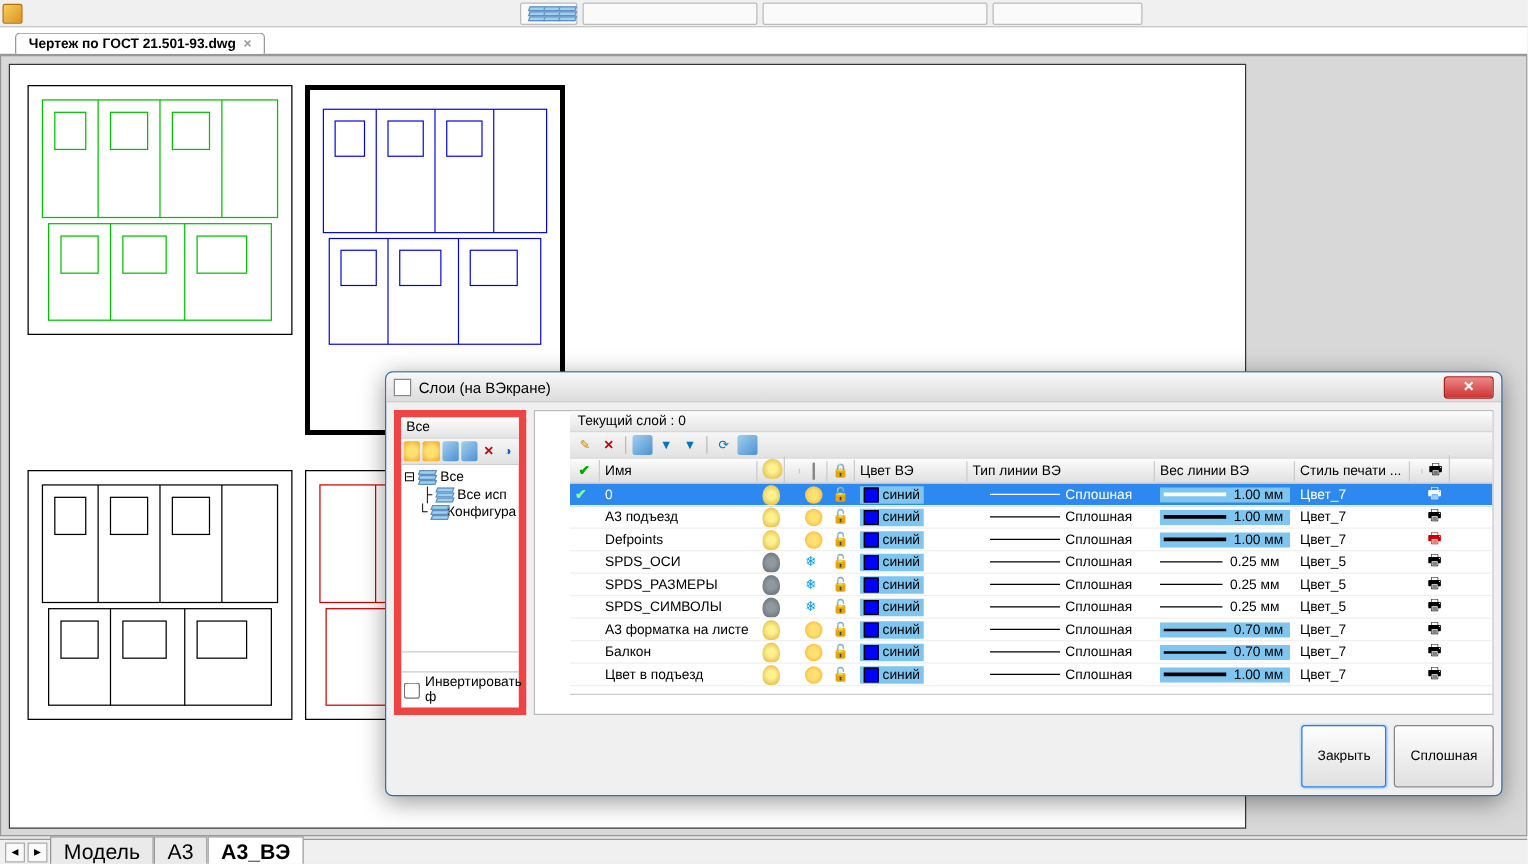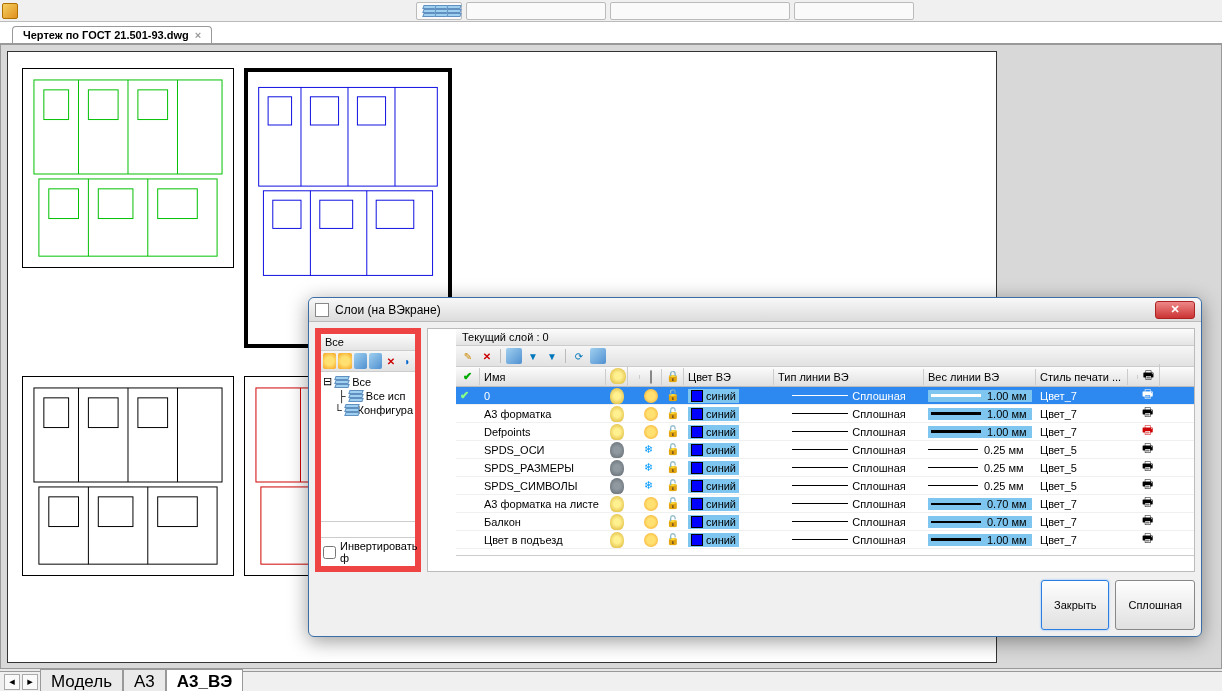--- a/index.html
+++ b/index.html
@@ -340,21 +340,21 @@
                 </div>
               </div>
               <div class="gc col-plotstyle">Цвет_7</div>
               <div class="gc col-sp2"></div>
               <div class="gc col-plot">
                 <span class="plot-icon"></span>
               </div>
             </div>
             <div class="grid-row">
               <div class="gc col-status"></div>
-              <div class="gc col-name">А3 форматка</div>
+              <div class="gc col-name">А3 подъезд</div>
               <div class="gc col-bulb">
                 <span class="ti bulb-on"></span>
               </div>
               <div class="gc col-sp1"></div>
               <div class="gc col-freeze">
                 <span class="freeze-sun"></span>
               </div>
               <div class="gc col-lock">
                 <span class="lock-open"></span>
               </div>

